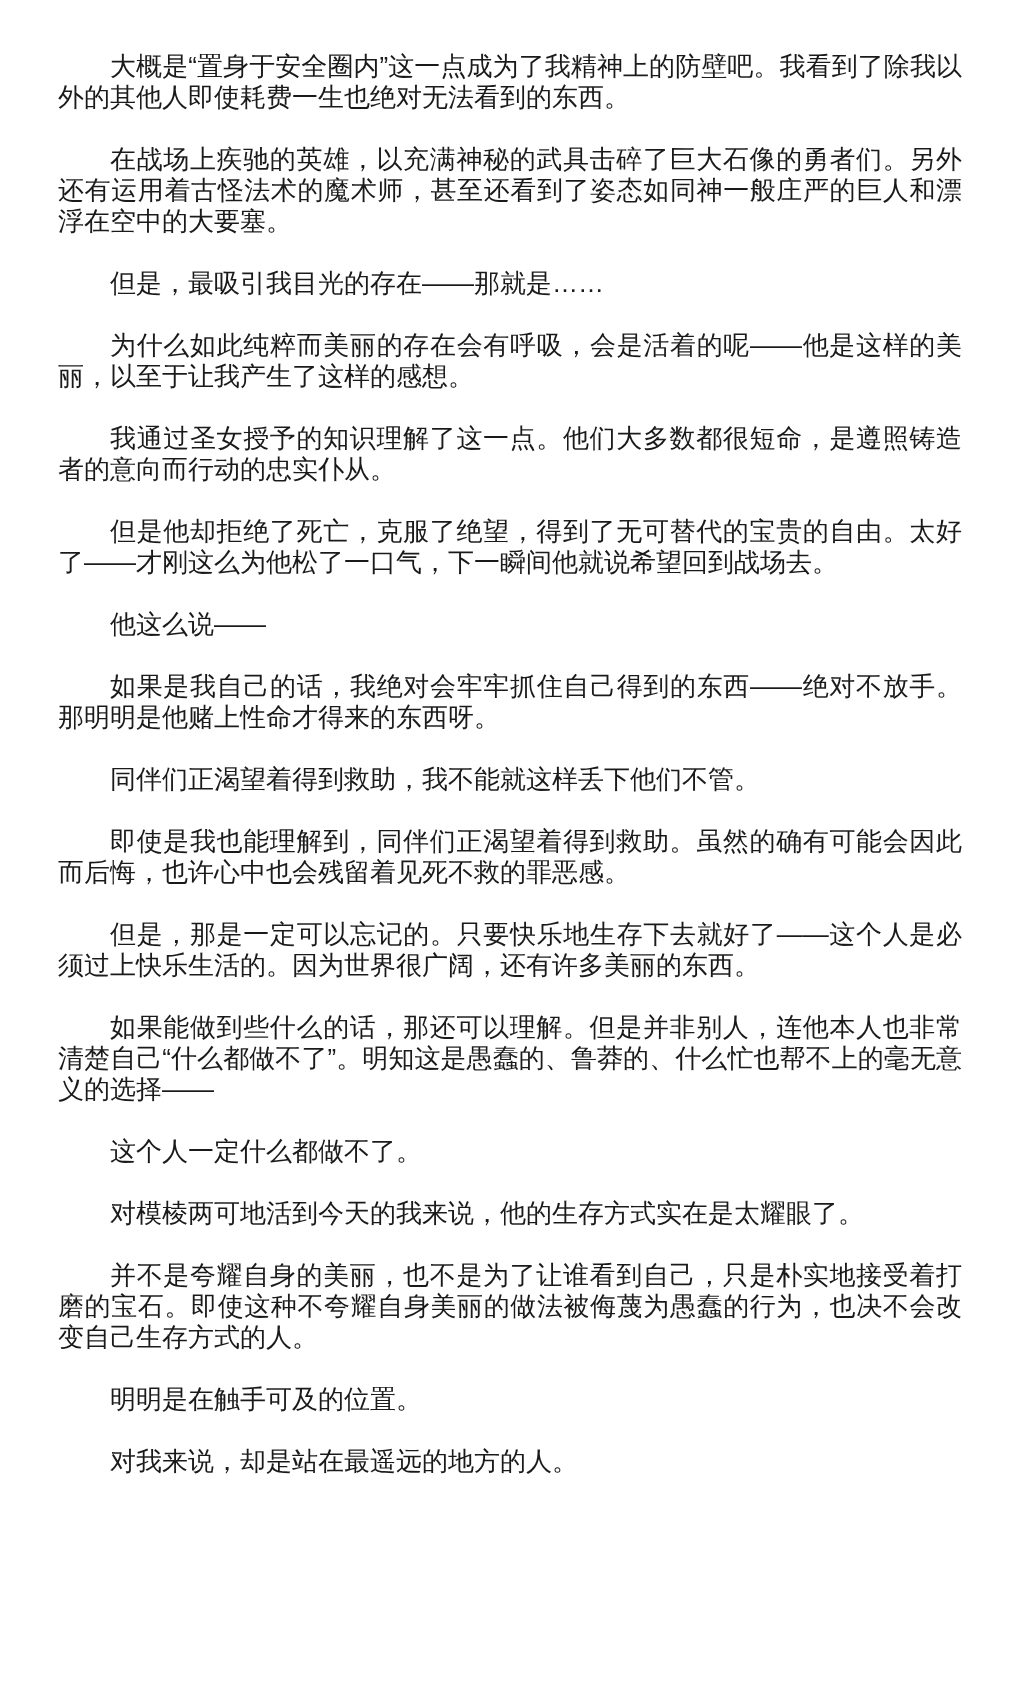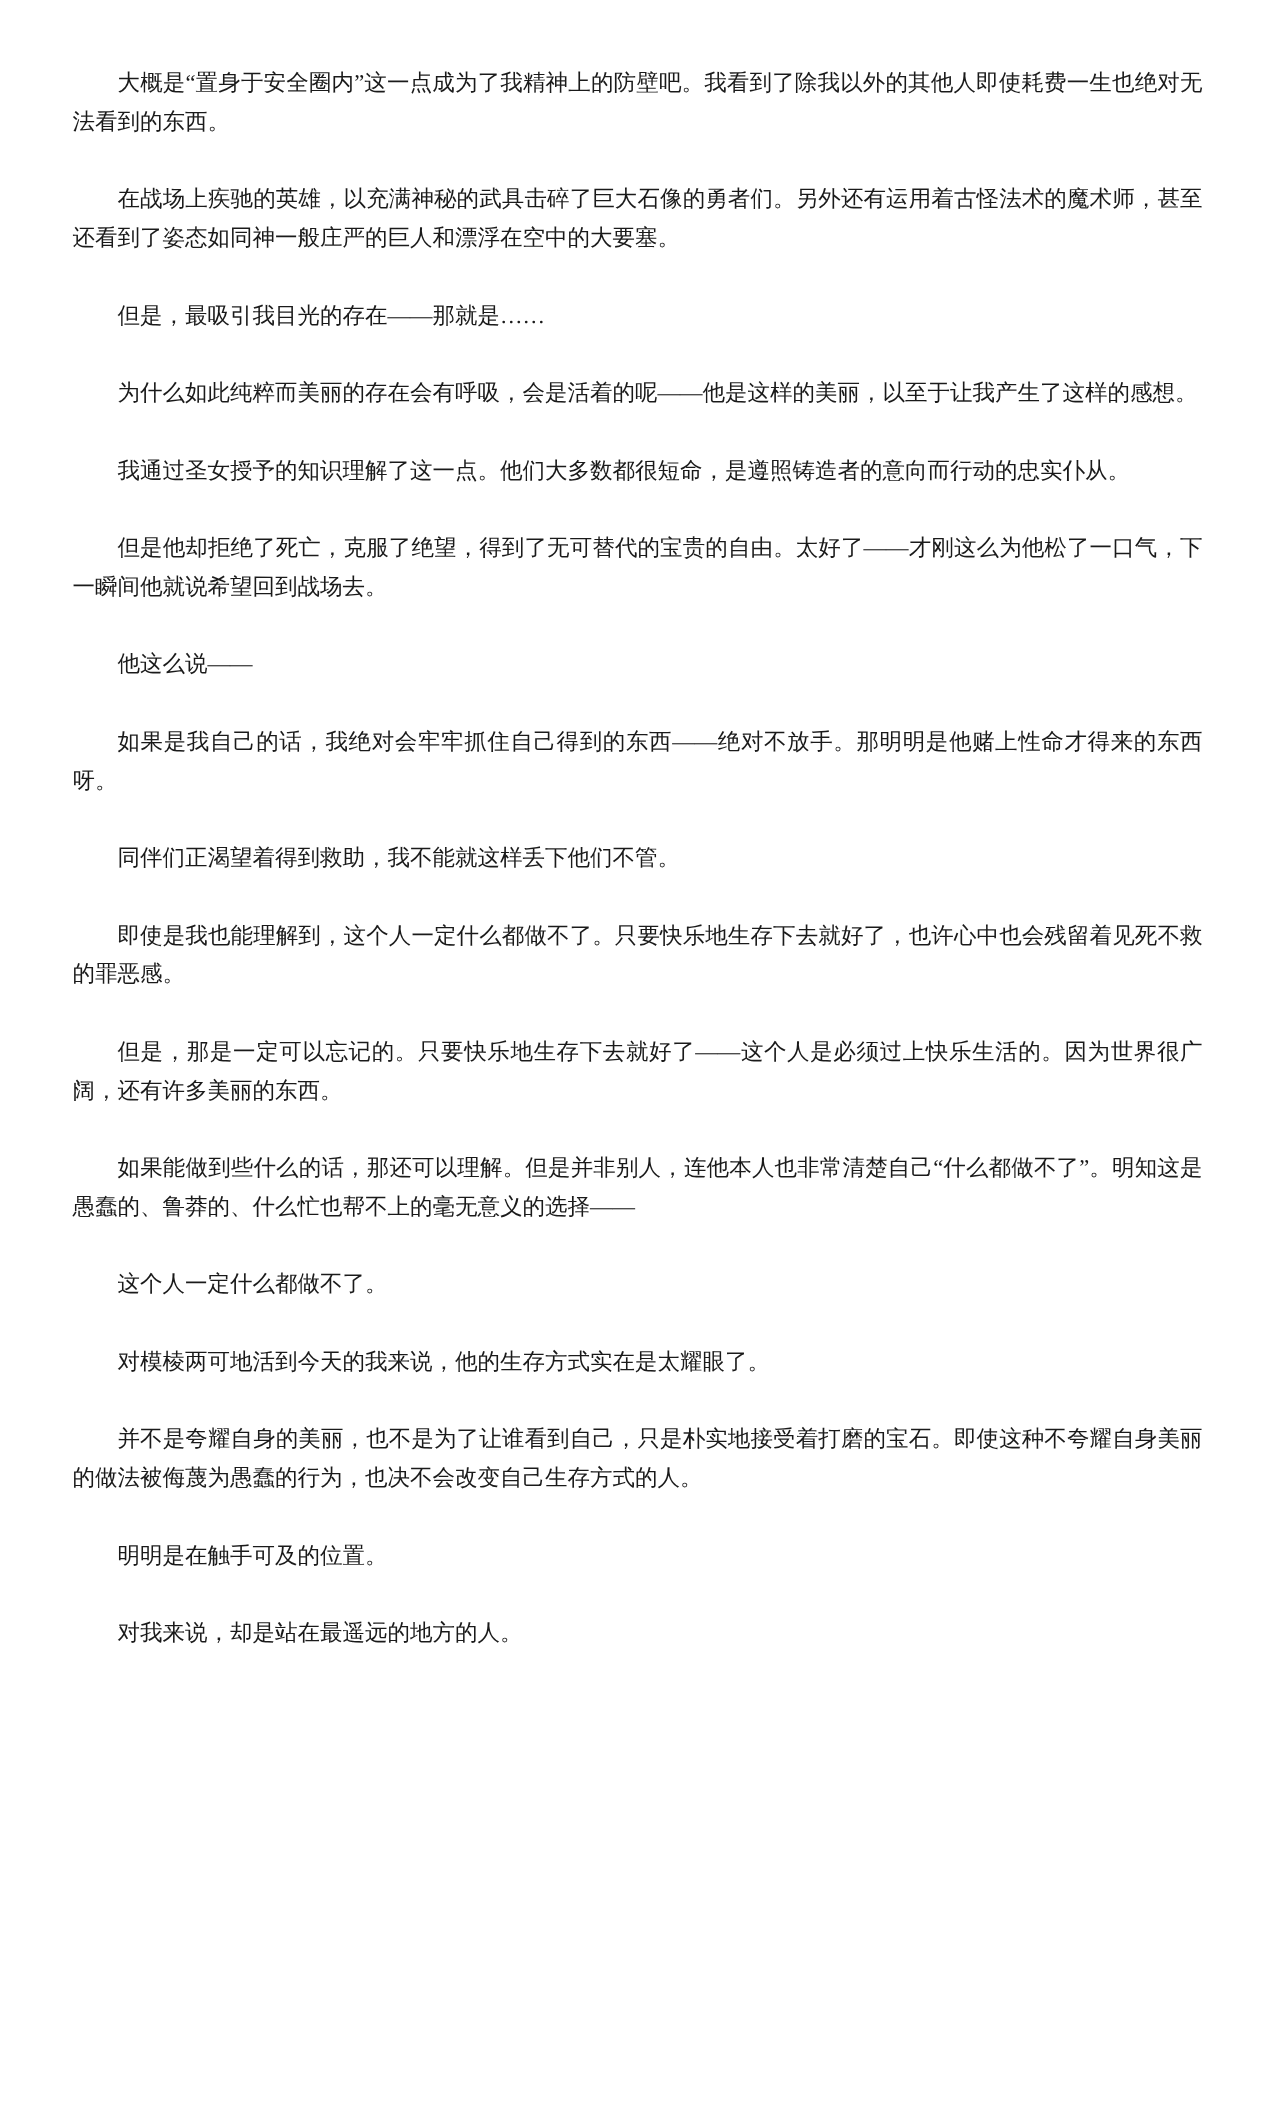--- a/index.html
+++ b/index.html
@@ -10,22 +10,22 @@
   body {
     width: 1022px;
     height: 1682px;
     overflow: hidden;
   }
   .page {
     box-sizing: border-box;
     width: 1022px;
     height: 1682px;
     padding: 51px 60px 0 58px;
-    font-family: Liberation Serif, serif;
-    font-size: 18px;
+    font-family: Liberation Sans, sans-serif;
+    font-size: 26px;
     line-height: 31px;
     color: #1a1a1a;
     text-align: justify;
   }
   .page p {
     margin: 0 0 31px 0;
     text-indent: 2em;
     word-break: break-all;
   }
 </style>
@@ -35,21 +35,21 @@
 <div class="page">
   <p>大概是“置身于安全圈内”这一点成为了我精神上的防壁吧。我看到了除我以外的其他人即使耗费一生也绝对无法看到的东西。</p>
   <p>在战场上疾驰的英雄，以充满神秘的武具击碎了巨大石像的勇者们。另外还有运用着古怪法术的魔术师，甚至还看到了姿态如同神一般庄严的巨人和漂浮在空中的大要塞。</p>
   <p>但是，最吸引我目光的存在——那就是……</p>
   <p>为什么如此纯粹而美丽的存在会有呼吸，会是活着的呢——他是这样的美丽，以至于让我产生了这样的感想。</p>
   <p>我通过圣女授予的知识理解了这一点。他们大多数都很短命，是遵照铸造者的意向而行动的忠实仆从。</p>
   <p>但是他却拒绝了死亡，克服了绝望，得到了无可替代的宝贵的自由。太好了——才刚这么为他松了一口气，下一瞬间他就说希望回到战场去。</p>
   <p>他这么说——</p>
   <p>如果是我自己的话，我绝对会牢牢抓住自己得到的东西——绝对不放手。那明明是他赌上性命才得来的东西呀。</p>
   <p>同伴们正渴望着得到救助，我不能就这样丢下他们不管。</p>
-  <p>即使是我也能理解到，这个人一定什么都做不了。只要快乐地生存下去就好了，也许心中也会残留着见死不救的罪恶感。</p>
+  <p>即使是我也能理解到，同伴们正渴望着得到救助。虽然的确有可能会因此而后悔，也许心中也会残留着见死不救的罪恶感。</p>
   <p>但是，那是一定可以忘记的。只要快乐地生存下去就好了——这个人是必须过上快乐生活的。因为世界很广阔，还有许多美丽的东西。</p>
   <p>如果能做到些什么的话，那还可以理解。但是并非别人，连他本人也非常清楚自己“什么都做不了”。明知这是愚蠢的、鲁莽的、什么忙也帮不上的毫无意义的选择——</p>
   <p>这个人一定什么都做不了。</p>
   <p>对模棱两可地活到今天的我来说，他的生存方式实在是太耀眼了。</p>
   <p>并不是夸耀自身的美丽，也不是为了让谁看到自己，只是朴实地接受着打磨的宝石。即使这种不夸耀自身美丽的做法被侮蔑为愚蠢的行为，也决不会改变自己生存方式的人。</p>
   <p>明明是在触手可及的位置。</p>
   <p>对我来说，却是站在最遥远的地方的人。</p>
 </div>
 
 </body></html>

